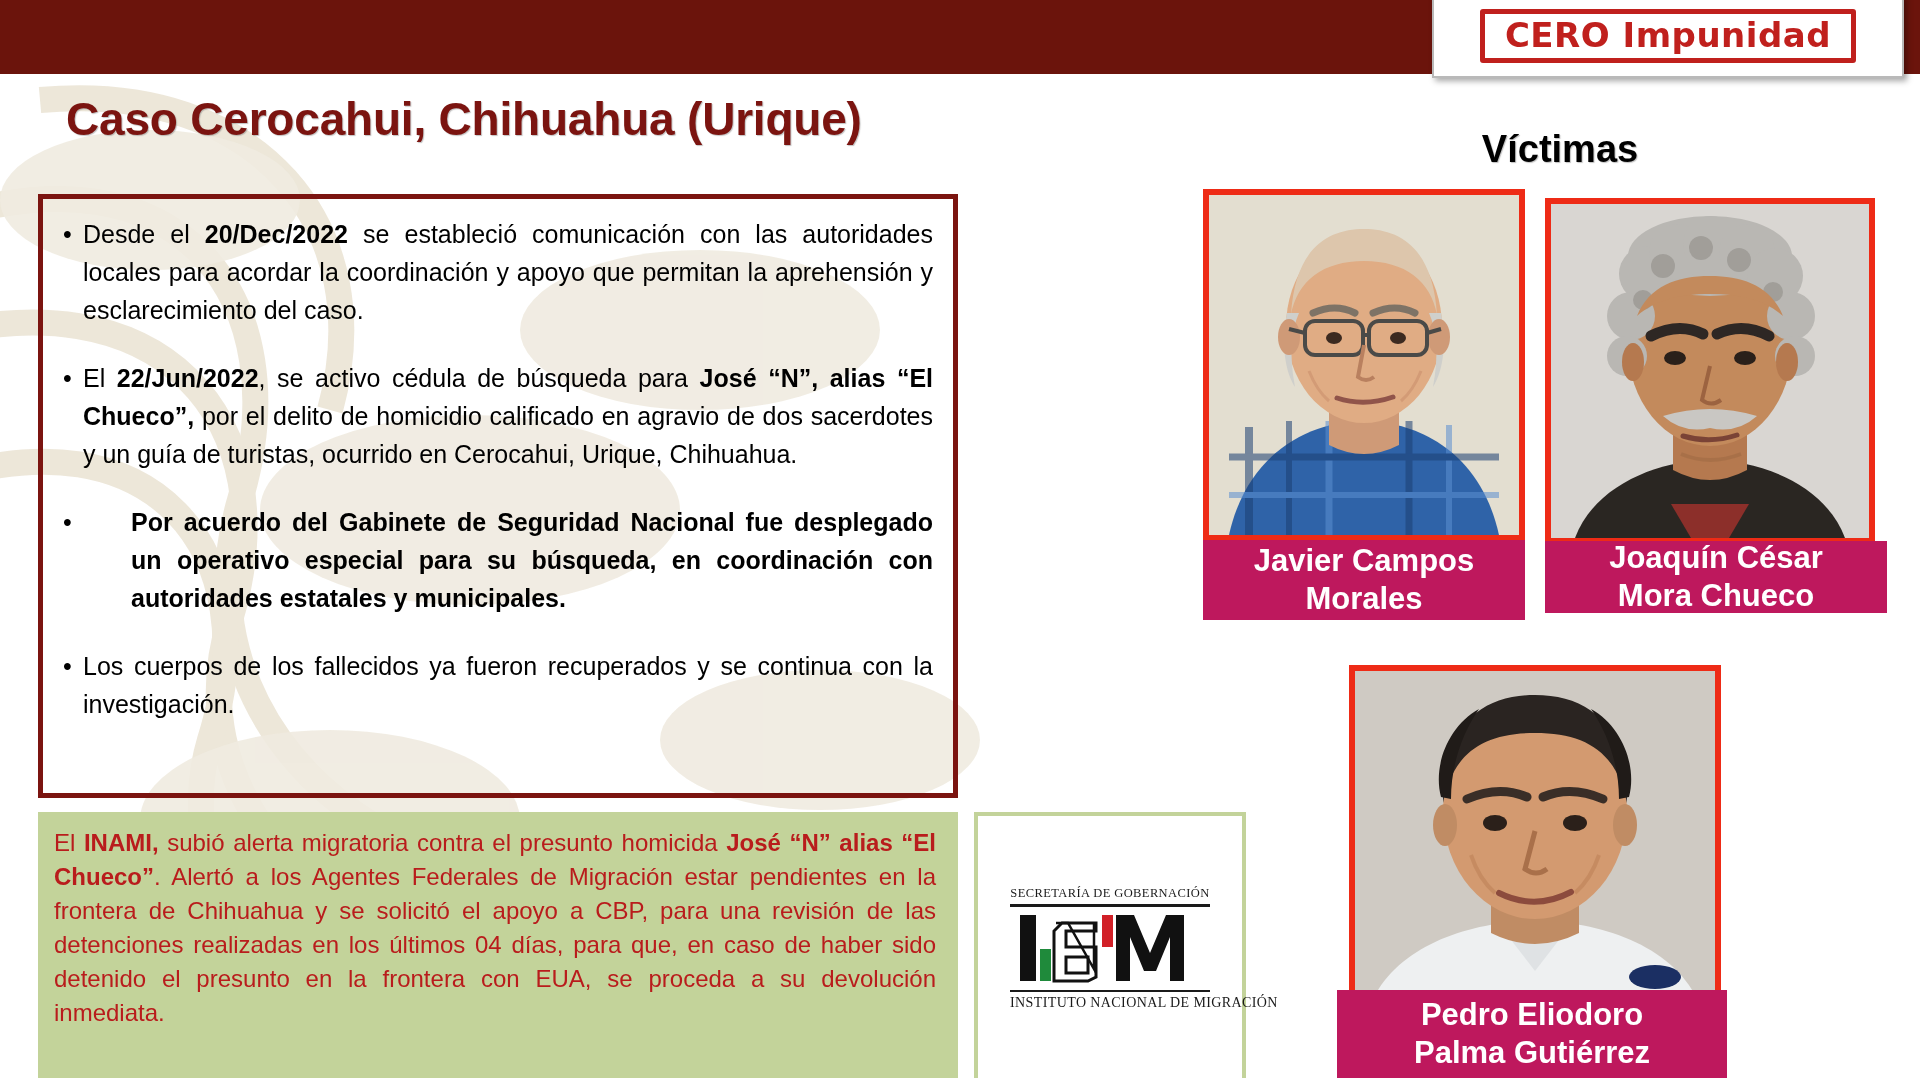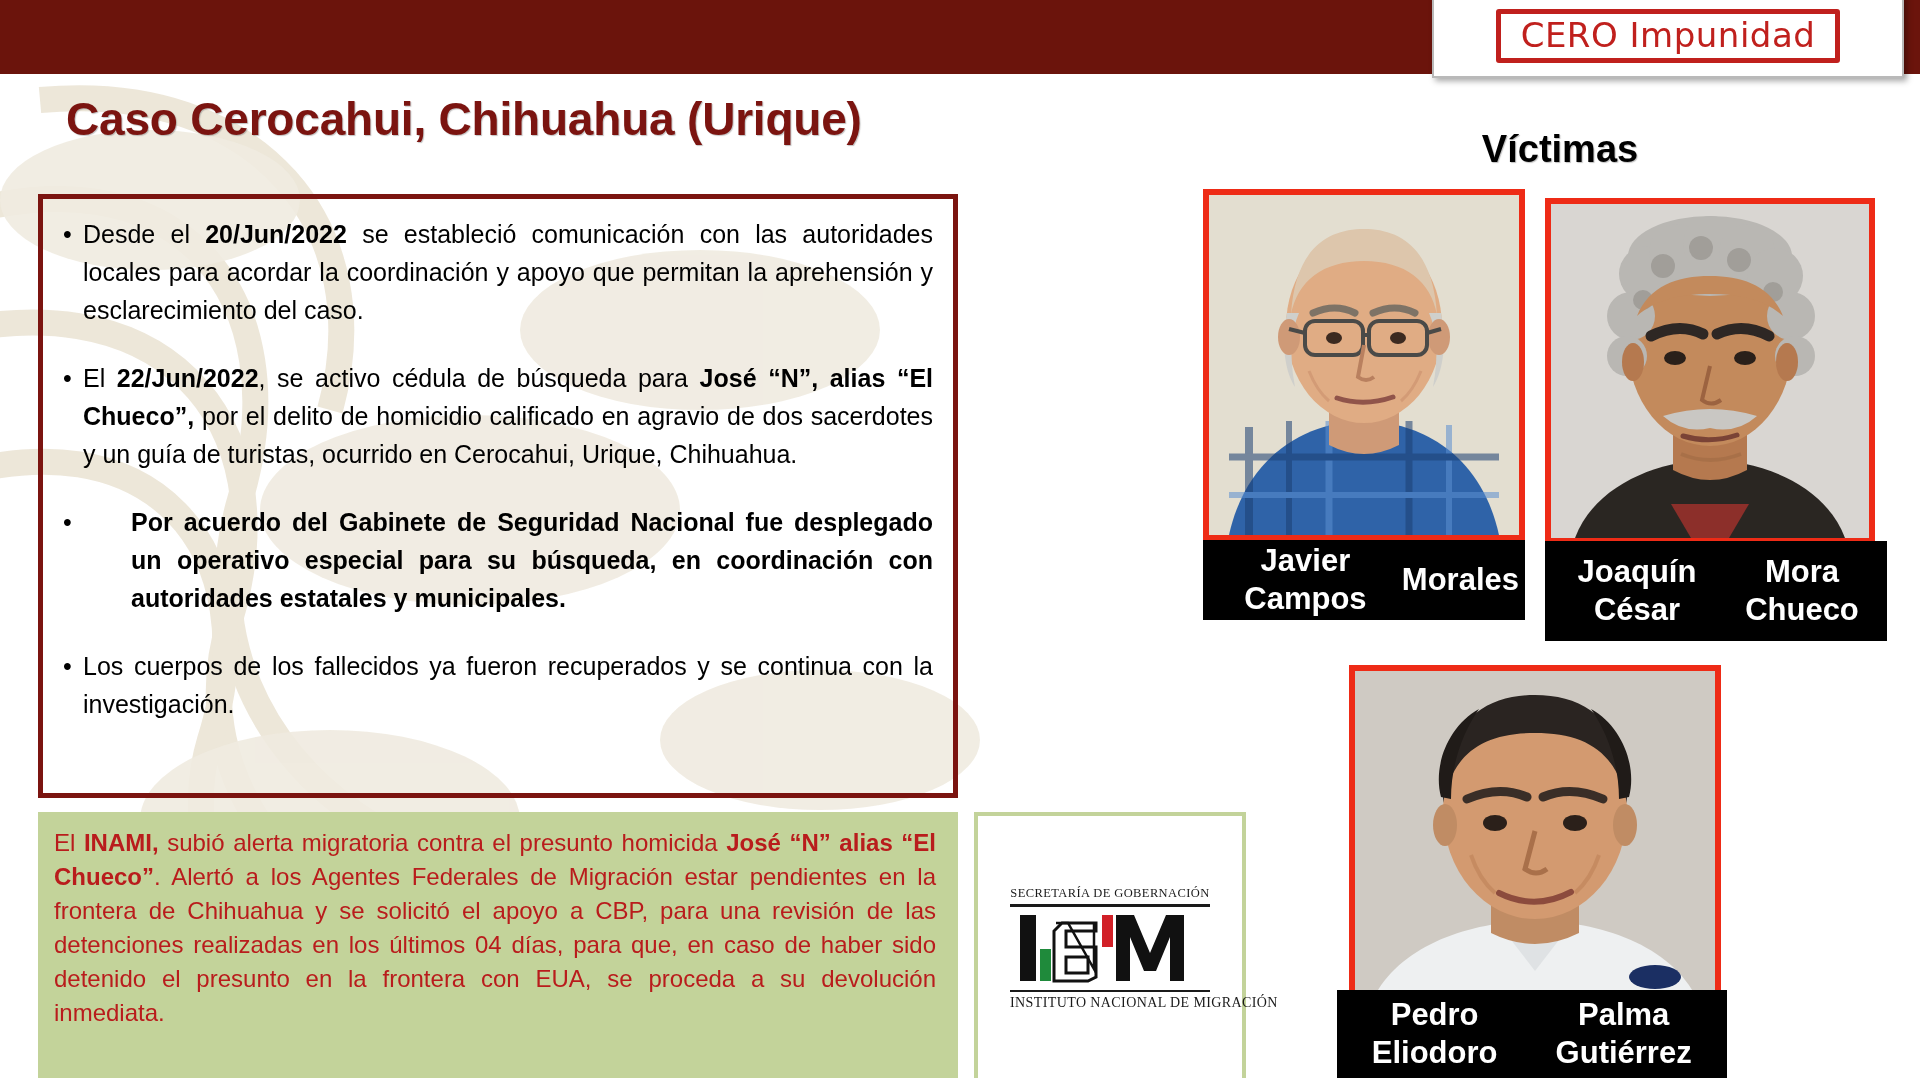--- a/index.html
+++ b/index.html
@@ -50,21 +50,21 @@
     justify-content: center;
   }
   .stamp-inner {
     border: 5px solid #c0201d;
     border-radius: 3px;
     padding: 4px 20px 6px 20px;
     line-height: 1;
   }
   .stamp-text {
     font-family: "DejaVu Sans", sans-serif;
-    font-weight: normal;
+    font-weight: bold;
     font-size: 34px;
     letter-spacing: 0.5px;
     color: #c0201d;
     white-space: nowrap;
     text-align: right;
   }
 
   
   .slide-title {
     position: absolute;
@@ -184,39 +184,39 @@
   .photo-frame {
     position: absolute;
     border: 6px solid #EE2B16;
     background: #d8d4cb;
     overflow: hidden;
   }
   .photo-frame .photo { position: absolute; inset: 0; overflow: hidden; }
 
   .name-plate {
     position: absolute;
-    background: #000000;
+    background: #be185d;
     color: #ffffff;
     font-size: 31px;
     font-weight: bold;
     line-height: 38px;
     text-align: center;
     display: flex;
-    flex-direction: row;
+    flex-direction: column;
     align-items: center;
-    justify-content: flex-end;
+    justify-content: center;
     padding: 4px 6px;
   }
 
   
   #victim1-frame { left: 1203px; top: 189px; width: 322px; height: 352px; }
   #victim1-name  { left: 1203px; top: 540px; width: 322px; height: 80px; }
   
   #victim2-frame { left: 1545px; top: 198px; width: 330px; height: 346px; }
-  #victim2-name  { left: 1545px; top: 541px; width: 342px; height: 100px; }
+  #victim2-name  { left: 1545px; top: 541px; width: 342px; height: 72px; }
   
   #victim3-frame { left: 1349px; top: 665px; width: 372px; height: 340px; }
   #victim3-name  { left: 1337px; top: 990px; width: 390px; height: 88px; }
 </style>
 </head>
 <body>
 
 <div id="slide">
 
   <svg class="watermark" viewBox="0 0 1160 998" preserveAspectRatio="none">
@@ -248,21 +248,21 @@
     <div class="stamp-inner">
       <div class="stamp-text">CERO Impunidad</div>
     </div>
   </div>
 
   <div class="slide-title">Caso Cerocahui, Chihuahua (Urique)</div>
 
   <div class="content-box">
     <div class="bullet-row">
       <div class="bullet-dot">•</div>
-      <div class="bullet-text">Desde el <b>20/Jun/2022</b> se estableció comunicación con las autoridades locales para acordar la coordinación y apoyo que permitan la aprehensión y esclarecimiento del caso.</div>
+      <div class="bullet-text">Desde el <b>20/Dec/2022</b> se estableció comunicación con las autoridades locales para acordar la coordinación y apoyo que permitan la aprehensión y esclarecimiento del caso.</div>
     </div>
     <div class="bullet-row">
       <div class="bullet-dot">•</div>
       <div class="bullet-text">El <b>22/Jun/2022</b>, se activo cédula de búsqueda para <b>José “N”, alias “El Chueco”,</b> por el delito de homicidio calificado en agravio de dos sacerdotes y un guía de turistas, ocurrido en Cerocahui, Urique, Chihuahua.</div>
     </div>
     <div class="bullet-row">
       <div class="bullet-dot">•</div>
       <div class="bullet-text bold">Por acuerdo del Gabinete de Seguridad Nacional fue desplegado un operativo especial para su búsqueda, en coordinación con autoridades estatales y municipales.</div>
     </div>
     <div class="bullet-row">

